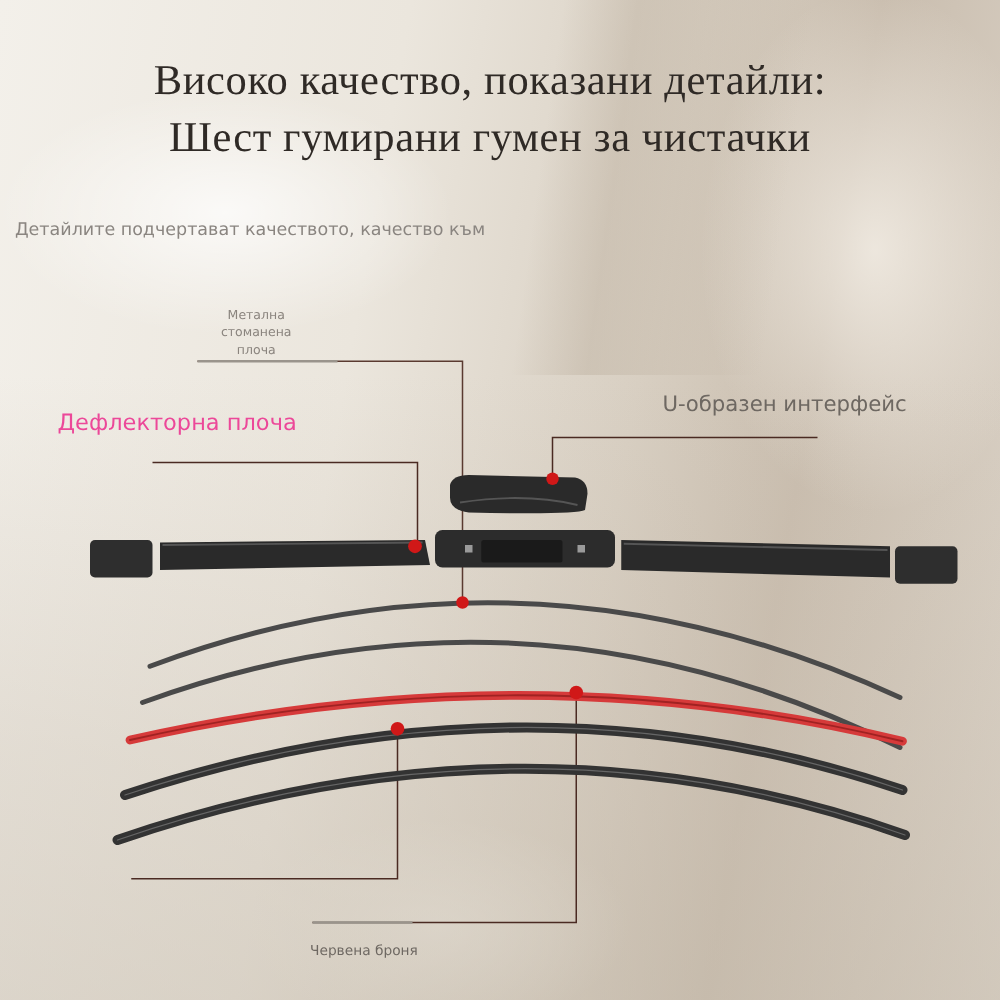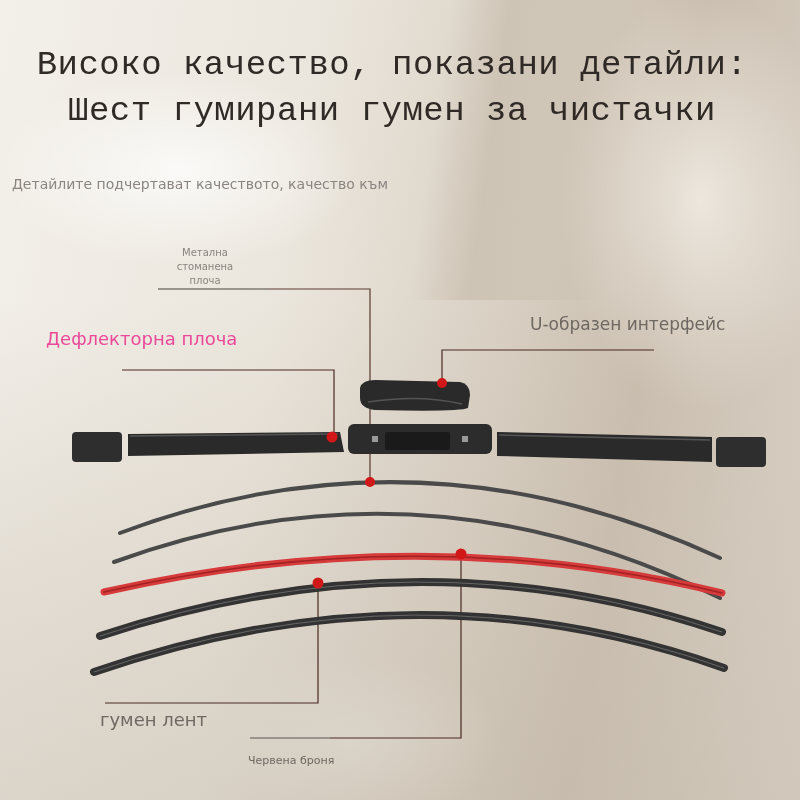--- a/index.html
+++ b/index.html
@@ -4,21 +4,21 @@
 <style>
   html,body{margin:0;padding:0;}
   body{width:800px;height:800px;overflow:hidden;position:relative;font-family:"DejaVu Sans","Liberation Sans",sans-serif;}
   .bg{position:absolute;inset:0;background:
     radial-gradient(ellipse 260px 140px at 180px 170px, rgba(255,255,255,0.75), rgba(255,255,255,0) 70%),
     radial-gradient(ellipse 200px 300px at 700px 200px, rgba(245,240,232,0.8), rgba(245,240,232,0) 70%),
     radial-gradient(ellipse 220px 120px at 350px 740px, rgba(240,236,228,0.7), rgba(240,236,228,0) 70%),
     linear-gradient(100deg, #f3f0ea 0%, #ebe6dd 35%, #d8cfc2 60%, #c9bdae 75%, #ddd5ca 100%);}
   .shade1{position:absolute;left:430px;top:0;width:200px;height:300px;background:linear-gradient(90deg, rgba(180,166,148,0.0), rgba(180,166,148,0.35) 30%, rgba(180,166,148,0.0));transform:skewX(-8deg);}
   .shade2{position:absolute;left:0;top:300px;width:800px;height:500px;background:linear-gradient(180deg, rgba(200,190,176,0) 0%, rgba(200,190,176,0.35) 60%, rgba(195,185,170,0.45) 100%);}
-  .title{position:absolute;left:0;width:784px;text-align:center;color:#2f2a26;font-family:Liberation Mono, monospace;font-size:34px;letter-spacing:0.5px;line-height:46px;}
+  .title{position:absolute;left:0;width:784px;text-align:center;color:#2f2a26;font-family:Liberation Serif, serif;font-size:34px;letter-spacing:0.5px;line-height:46px;}
   .t1{top:42px;} .t2{top:88px;}
   .subtitle{position:absolute;left:0;width:400px;top:174px;text-align:center;color:#8a8580;font-size:14px;line-height:20px;}
   .lbl{position:absolute;color:#7a746e;}
   .lbl-metal{left:170px;top:246px;font-size:10px;line-height:14px;text-align:center;width:70px;color:#8a847e;}
   .lbl-u{left:530px;top:314px;font-size:17px;color:#6e6862;}
   .lbl-defl{left:46px;top:328px;font-size:18px;color:#ec4899;}
   .lbl-sil{left:100px;top:707px;font-size:18px;line-height:25px;color:#6e6962;}
   .lbl-red{left:248px;top:754px;font-size:11px;color:#6e6862;}
   svg.art{position:absolute;left:0;top:0;}
 </style>
@@ -84,15 +84,14 @@
 </svg>
 
 <div class="lbl lbl-metal">
   <div>Метална</div>
   <div>стоманена</div>
   <div>плоча</div>
 </div>
 <div class="lbl lbl-u">U-образен интерфейс</div>
 <div class="lbl lbl-defl">Дефлекторна плоча</div>
 <div class="lbl lbl-sil">
-  <div>гумен лент</div>
 </div>
 <div class="lbl lbl-red">Червена броня</div>
 
 </body></html>

